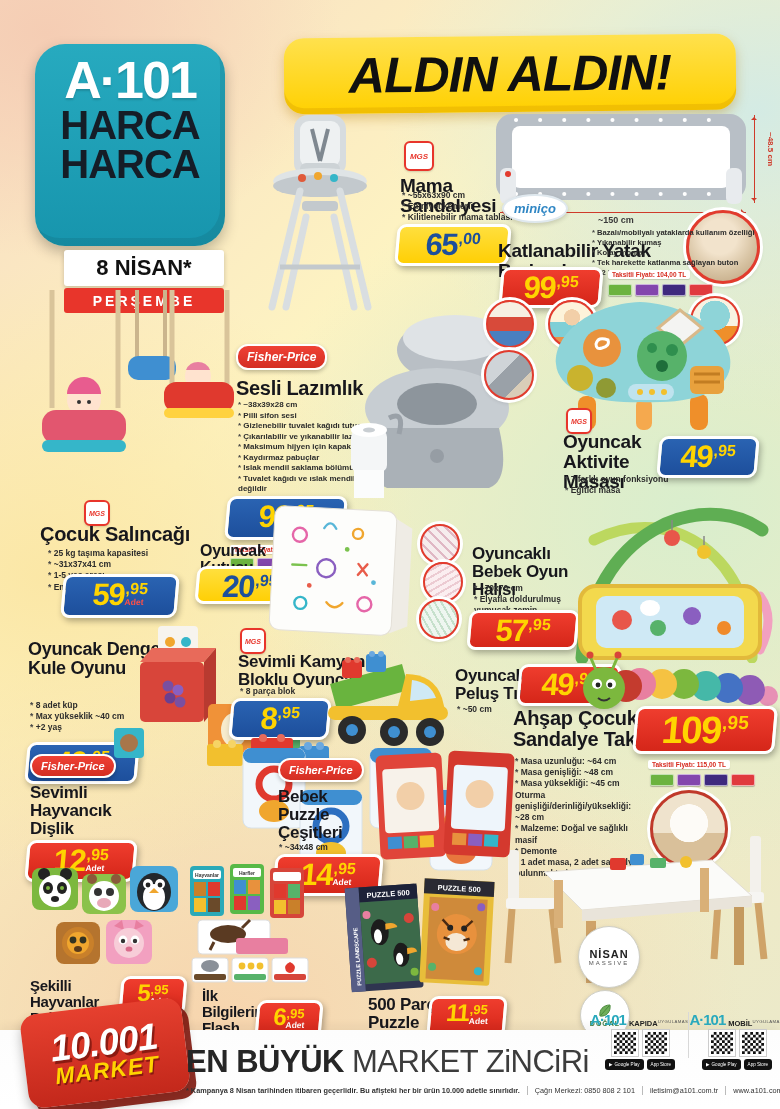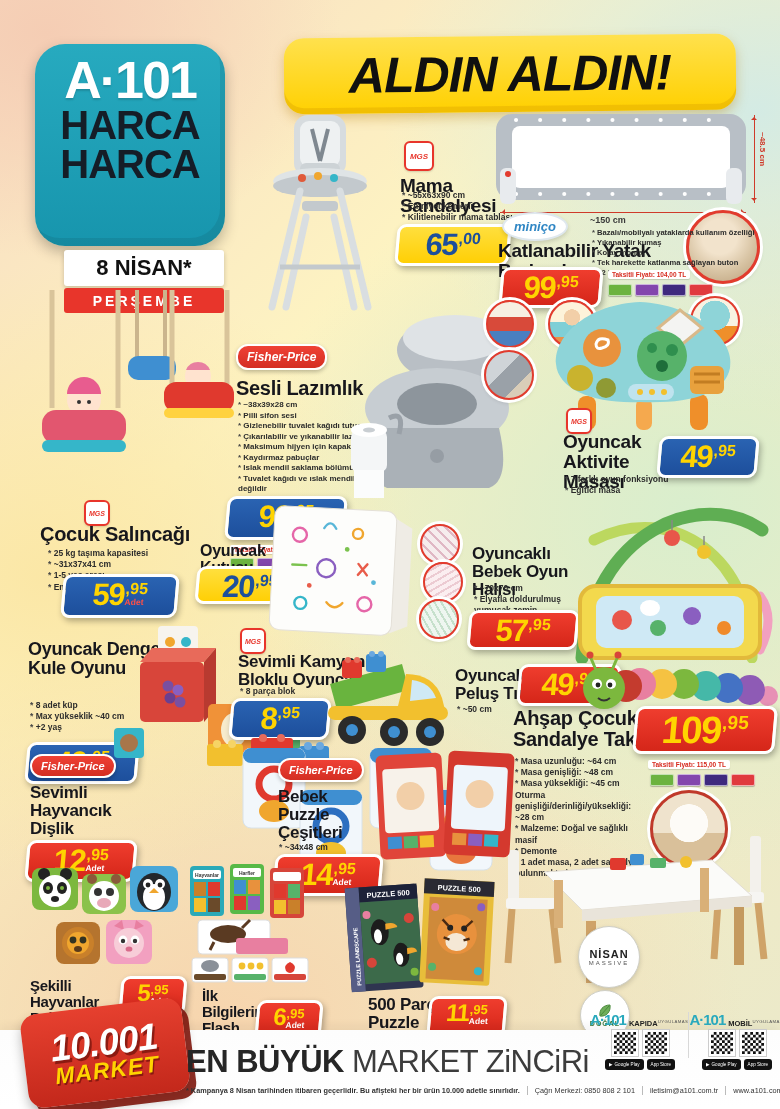--- a/index.html
+++ b/index.html
@@ -54,21 +54,21 @@
   .taksit{background:#fff;color:#d6291e;font-size:6.5px;font-weight:bold;padding:1px 4px;border-radius:2px;
     white-space:nowrap;box-shadow:0 1px 1px rgba(0,0,0,.15);}
   .chips{display:flex;gap:3px;margin-top:2px;}
   .chip{width:22px;height:10px;border-radius:2px;box-shadow:0 1px 1px rgba(0,0,0,.25);border:1px solid rgba(255,255,255,.6);}
   .circ{border-radius:50%;border:3px solid #e23b2e;box-shadow:0 0 0 3px #fff,0 2px 5px rgba(0,0,0,.2);overflow:hidden;}
   
   .harrow{border-top:1.6px solid #cf3a2a;} .harrow i{position:absolute;top:-4px;border:3.5px solid transparent;}
   .harrow .l{left:-1px;border-right-color:#cf3a2a;} .harrow .r{right:-1px;border-left-color:#cf3a2a;}
   .varrow{border-left:1.6px solid #cf3a2a;} .varrow i{position:absolute;left:-4.3px;border:3.5px solid transparent;}
   .varrow .t{top:-1px;border-bottom-color:#cf3a2a;} .varrow .b{bottom:-1px;border-top-color:#cf3a2a;}
-  .dimlabel{font-size:9px;font-weight:bold;color:#3a3a3a;}
+  .dimlabel{font-size:9px;font-weight:bold;color:#3a3a3a;margin-left:8px;}
   .dimlabel.v{color:#cf3a2a;writing-mode:vertical-rl;font-size:8px;}
   
   .stamp{background:#fff;border:1px solid #cfcfc6;border-radius:50%;display:flex;flex-direction:column;
     align-items:center;justify-content:center;box-shadow:0 2px 5px rgba(0,0,0,.15);text-align:center;}
   .stamp .t1{font-size:11px;font-weight:bold;color:#222;letter-spacing:1px;}
   .stamp .t2{font-size:6px;color:#555;letter-spacing:2px;}
   .stamp .t3{font-size:7px;color:#3c7a3c;font-weight:bold;letter-spacing:1px;margin-top:1px;}
   
   .footer-band{left:0;top:1030px;width:780px;height:79px;background:linear-gradient(#fdfdfd,#ffffff);box-shadow:0 -4px 10px rgba(0,0,0,.05);}
   .badge1001{left:24px;top:1006px;width:162px;height:94px;transform:rotate(-7deg);
@@ -152,21 +152,21 @@
       <i class="l"></i>
       <i class="r"></i>
     </div>
   <div class="abs dimlabel" style="left:590px;top:215px">~150 cm</div>
   <div class="abs varrow" style="left:754px;top:115px;height:88px;width:0">
       <i class="t"></i>
       <i class="b"></i>
     </div>
   <div class="abs dimlabel v" style="left:758px;top:132px">~48.5 cm</div>
   <div class="abs circ" style="left:686px;top:210px;width:68px;height:68px;background:radial-gradient(circle at 45% 35%,#f2e3cc 30%,#d8c4a4 60%,#b99d78 100%)"></div>
-  <div class="abs minico" style="left:502px;top:212px"><span>miniço</span></div>
+  <div class="abs minico" style="left:502px;top:194px"><span>miniço</span></div>
   <div class="abs ptitle" style="left:498px;top:241px;width:180px;font-size:19px">Katlanabilir Yatak Bariyeri</div>
   <ul class="abs bullets" style="left:592px;top:228px;width:166px;font-size:7.6px">
       <li>Bazalı/mobilyalı yataklarda kullanım özelliği</li>
       <li>Yıkanabilir kumaş</li>
       <li>Kolay montaj</li>
       <li>Tek harekette katlanma sağlayan buton</li>
       <li>~2 kg</li>
     </ul>
   <div class="abs price red" style="left:500px;top:267px;width:102px;height:41px">
     <span class="main">99</span>

